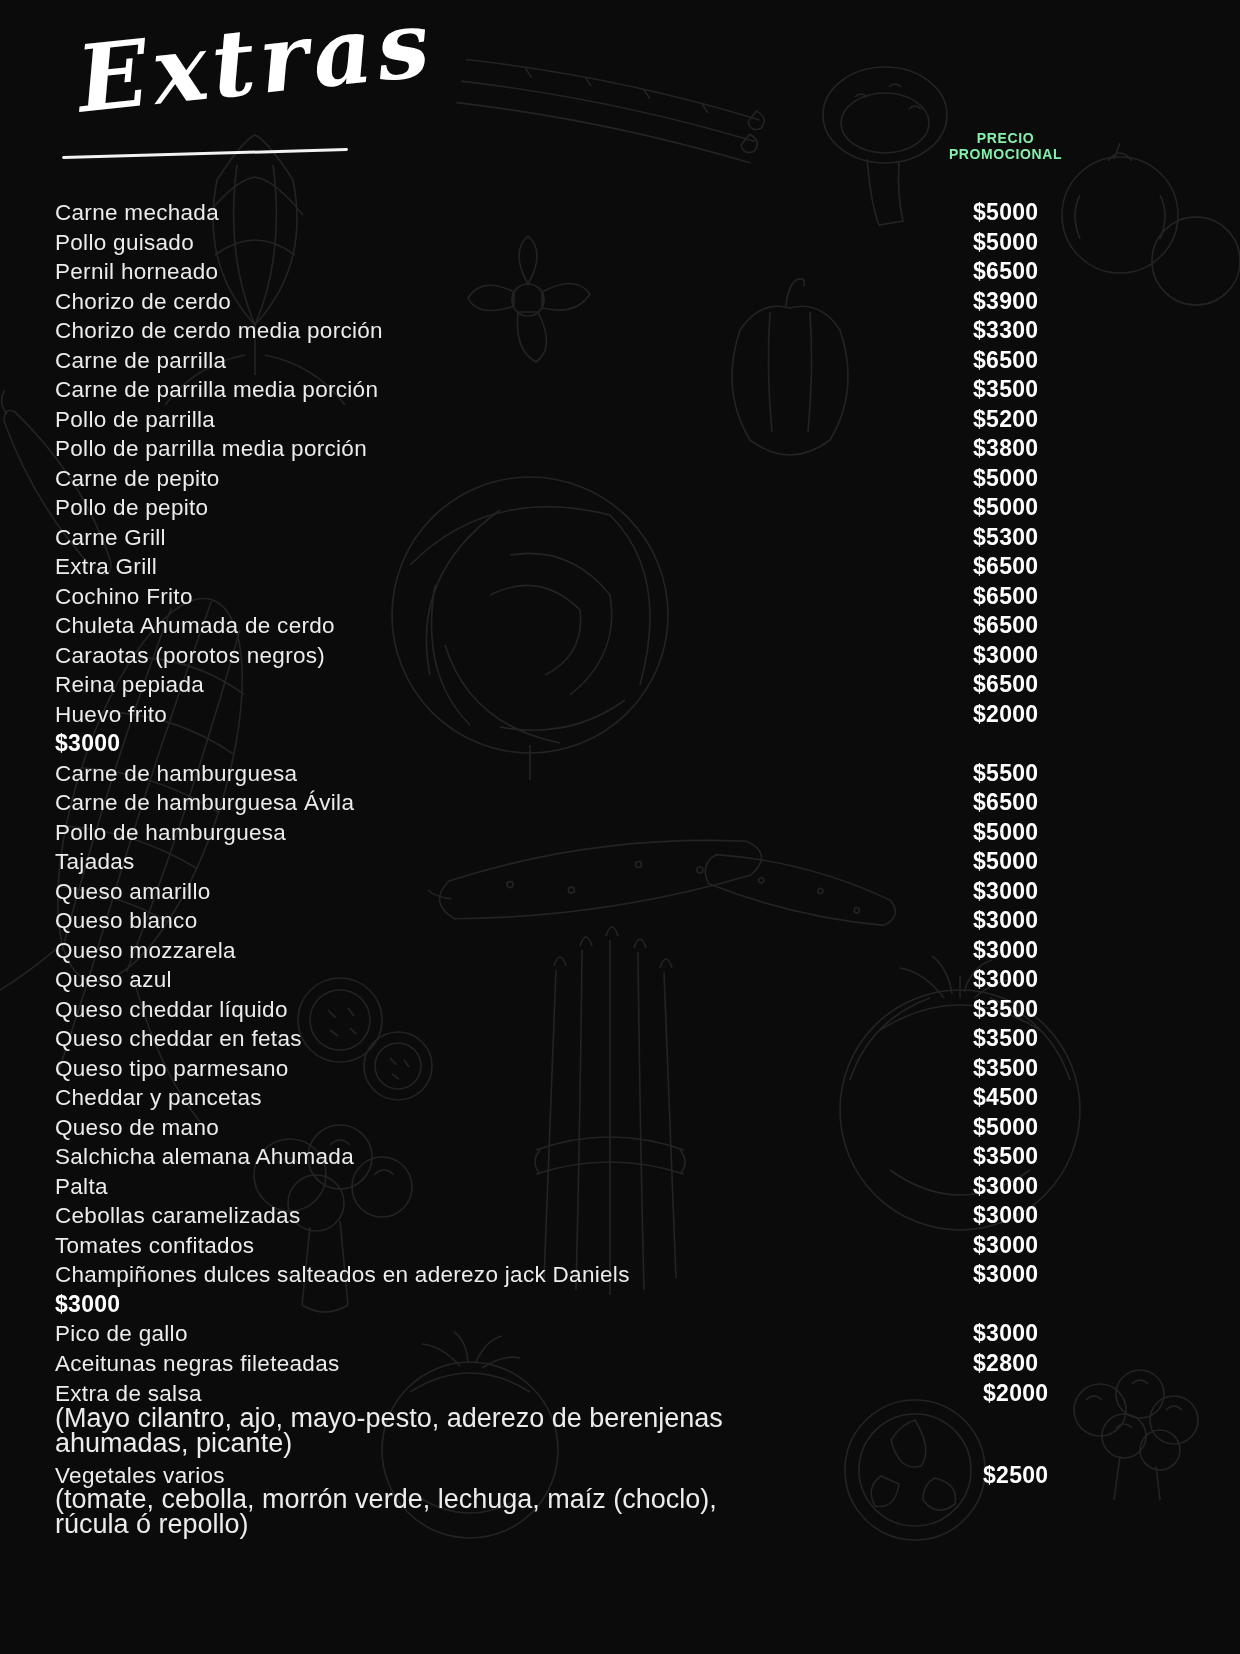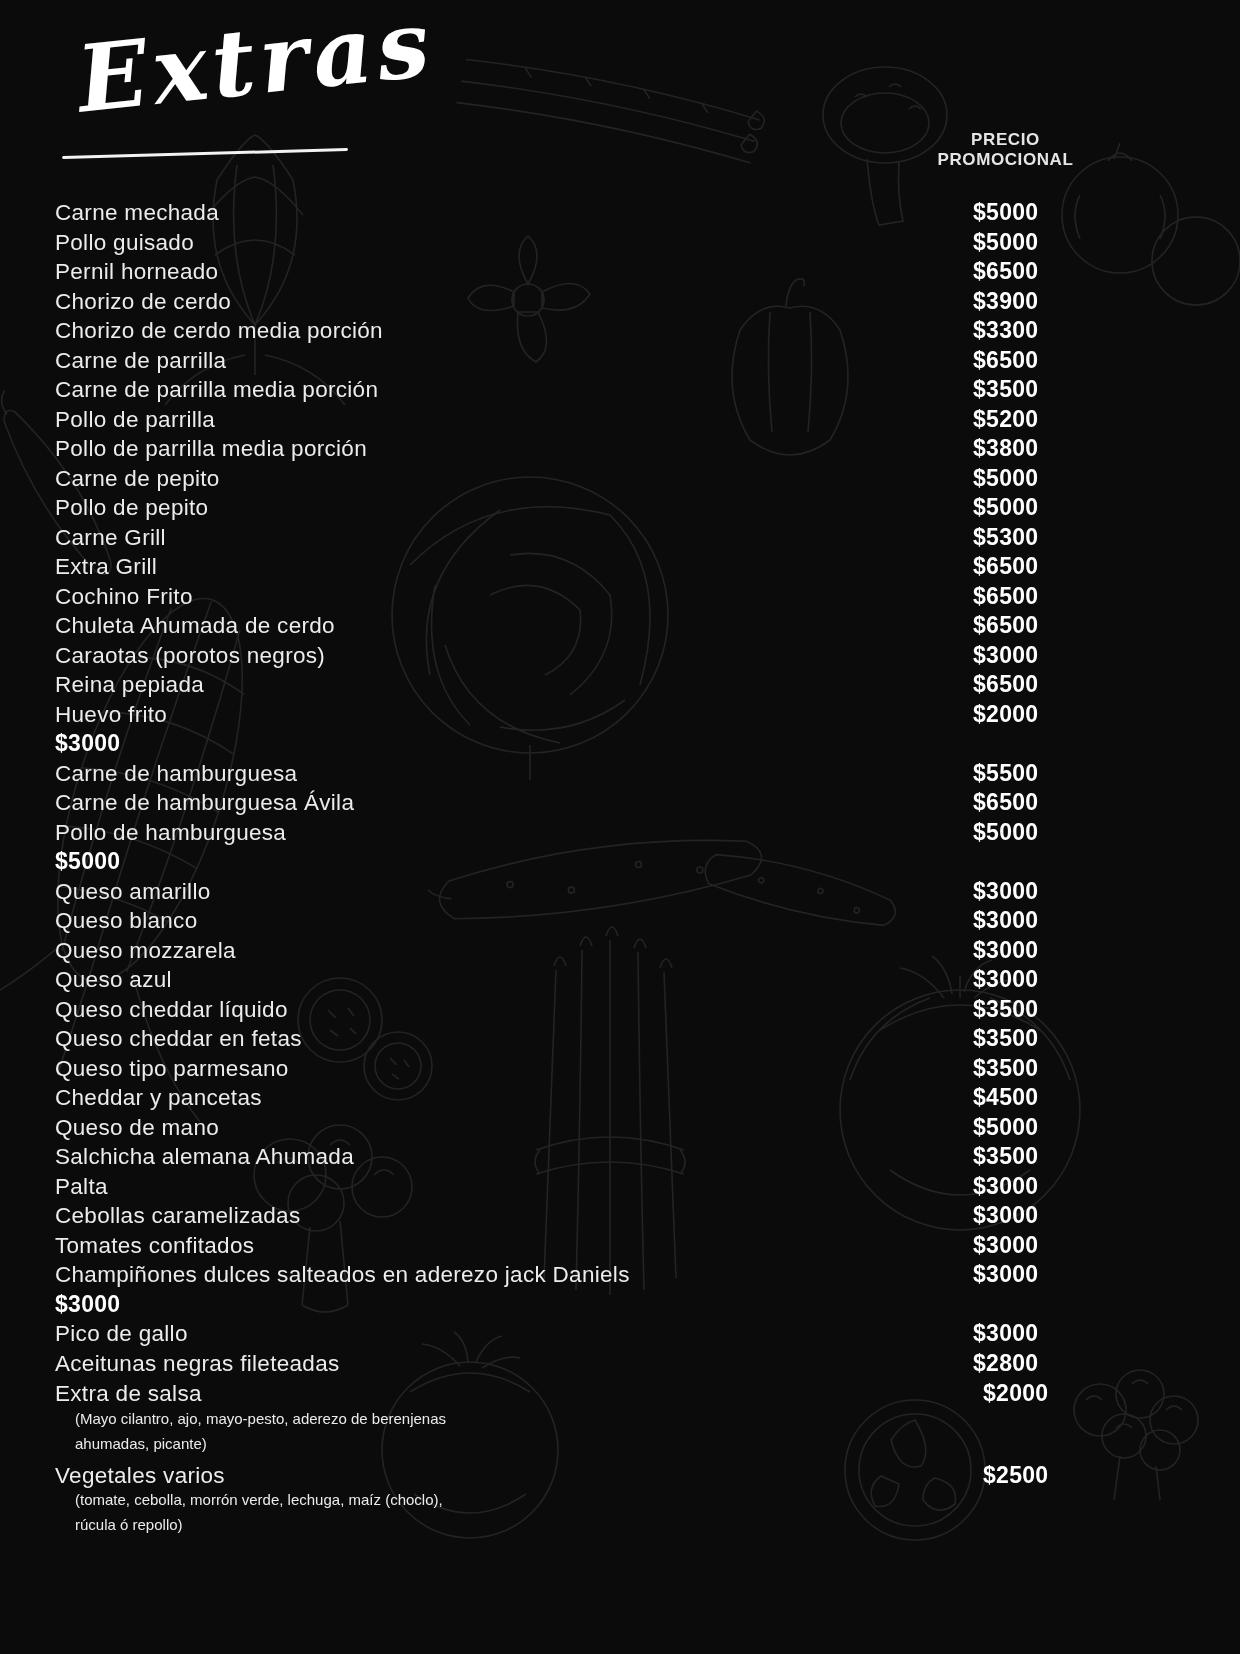--- a/index.html
+++ b/index.html
@@ -42,23 +42,23 @@
     background:#f2f2f2;
     transform:rotate(-1.6deg);
     border-radius:2px;
   }
   .price-header{
     position:absolute;
     left:903px;
     top:130px;
     width:205px;
     text-align:center;
-    color:#e5e5e5;
+    color:#86efac;
     font-weight:bold;
-    font-size:17px;
+    font-size:14px;
     line-height:1.15;
     letter-spacing:0.6px;
   }
   .menu{
     position:absolute;
     left:55px;
     top:198px;
     width:1140px;
   }
   .row{
@@ -69,25 +69,24 @@
   }
   .item-name{
     color:var(--text);
     font-size:22.5px;
     letter-spacing:0.3px;
     line-height:29.5px;
     white-space:nowrap;
   }
   .item-note{
     color:var(--text);
-    font-size:15px;
+    font-size:27px;
     line-height:25px;
     white-space:pre-line;
     margin-top:-3px;
-    margin-left:20px;
   }
   .item-price{
     color:var(--price);
     font-weight:bold;
     font-size:23px;
     line-height:29.5px;
     letter-spacing:0.3px;
   }
   .row.has-note{margin-top:1px;gap:10px;}
   .row.gap-before{margin-top:5px;}
@@ -400,20 +399,23 @@
     </div>
 
     <div class="row">
       <div class="name-cell">
         <div class="item-name">Pollo de hamburguesa</div>
       </div>
       <div class="item-price">$5000</div>
     </div>
 
     <div class="row">
+      <div class="name-cell">
+        <div class="item-name">Tajadas</div>
+      </div>
       <div class="item-price">$5000</div>
     </div>
 
     <div class="row">
       <div class="name-cell">
         <div class="item-name">Queso amarillo</div>
       </div>
       <div class="item-price">$3000</div>
     </div>
 

